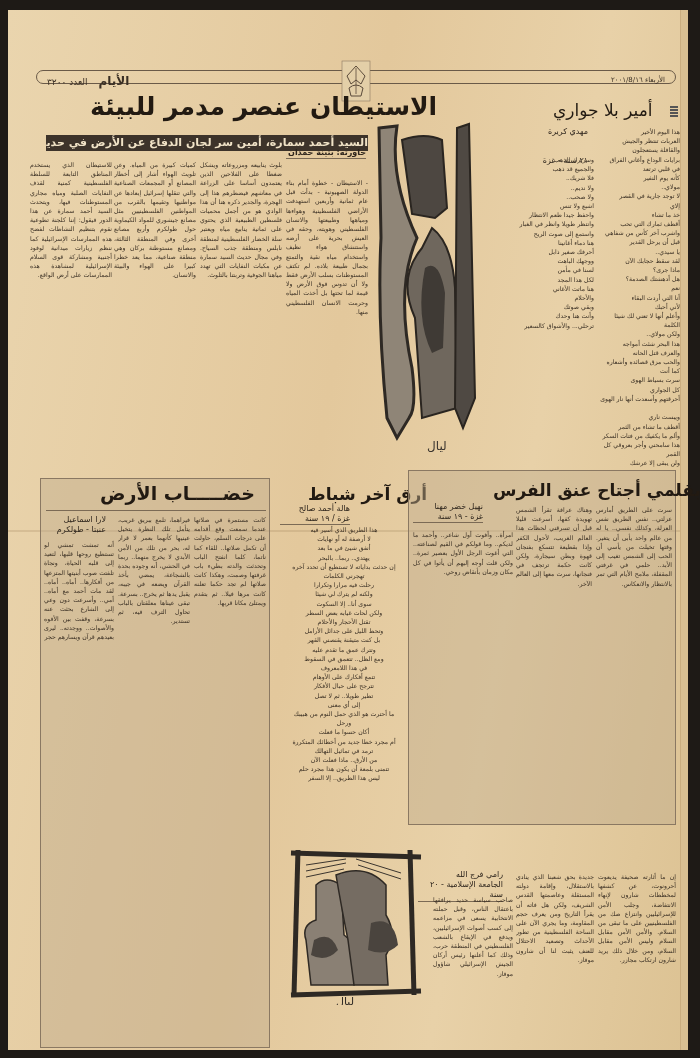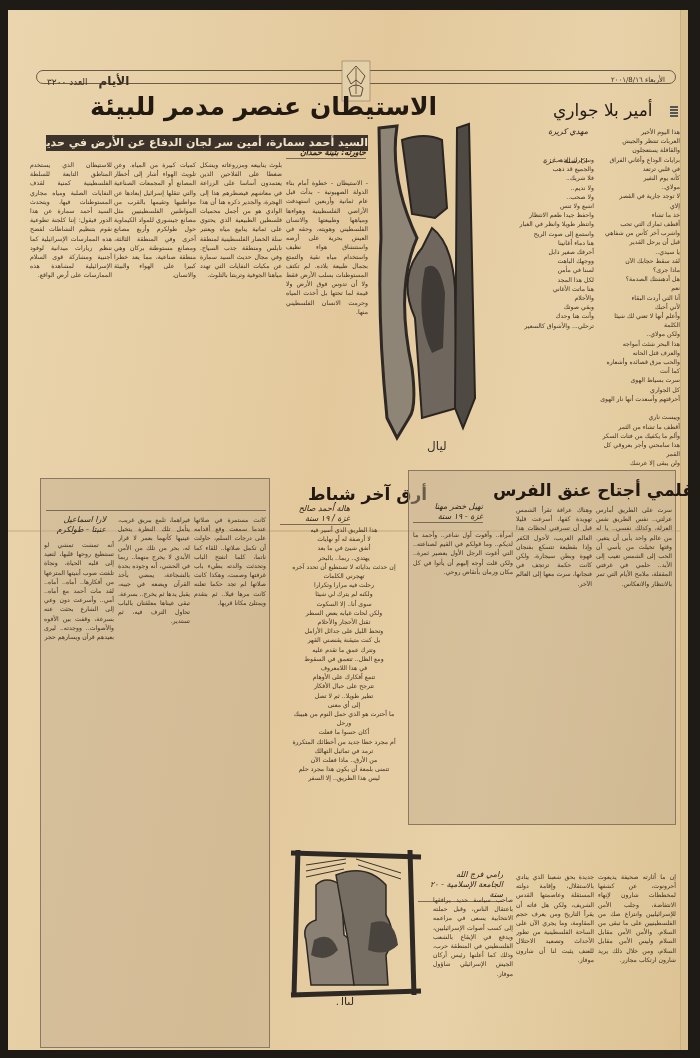--- a/index.html
+++ b/index.html
@@ -7,21 +7,21 @@
   .page { position: absolute; left: 8px; top: 10px; width: 680px; height: 1040px; background: #e7cfa6; background-image: linear-gradient(100deg, #ead5ae 0%, #e3c89c 45%, #e8d1a8 70%, #dcc293 100%); }
   .fold-h { position: absolute; left: 0; right: 0; top: 520px; height: 2px; background: rgba(160,130,90,0.25); }
   .edge-r { position: absolute; top: 0; right: 0; width: 8px; height: 100%; background: #d8bf92; border-left: 1px solid #c9ad7f; }
   .masthead { position: absolute; left: 28px; top: 60px; width: 640px; height: 14px; border: 1px solid #6a5a48; border-radius: 11px; }
   .mh-left { position: absolute; left: 10px; top: 3px; font-size: 9px; color: #3a2f24; direction: rtl; }
   .mh-logo { font-weight: bold; font-size: 12px; margin-left: 8px; }
   .mh-right { position: absolute; right: 10px; top: 5px; font-size: 7px; color: #3a2f24; }
   .emblem { position: absolute; left: 333px; top: 50px; width: 30px; height: 42px; }
   .hl { position: absolute; font-family: "DejaVu Sans", sans-serif; font-weight: bold; color: #221a12; direction: rtl; white-space: nowrap; }
   .band { position: absolute; left: 38px; top: 125px; width: 322px; height: 16px; background: #3d332a; color: #f0e2c6; font-size: 11px; font-weight: bold; direction: rtl; text-align: center; line-height: 16px; white-space: nowrap; overflow: hidden; }
-  .byline { position: absolute; font-size: 8px; color: #2e251c; direction: rtl; text-align: right; line-height: 1.3; font-style: italic; }
+  .byline { position: absolute; font-size: 8px; color: #2e251c; direction: rtl; text-align: right; line-height: 1.3; }
   .col { position: absolute; font-size: 6.2px; line-height: 9.2px; color: #3b3024; direction: rtl; text-align: justify; overflow: hidden; }
   .col p { margin-bottom: 0; }
   .poem { text-align: right; }
   .poem-c { text-align: center; }
   .box { position: absolute; background: rgba(190,170,140,0.45); border: 1px solid #8a7862; }
   .rule { position: absolute; background: #7b6a55; }
   .art { position: absolute; }
   .icon-bars { position: absolute; width: 8px; height: 12px; background: repeating-linear-gradient(#555 0 2px, transparent 2px 3px); }
 </style>
 </head>
@@ -120,20 +120,21 @@
       <p>لسنا في مأمن</p>
       <p>لكل هذا المجد</p>
       <p>هنا ماتت الأغاني</p>
       <p>والأحلام</p>
       <p>وبقي صوتك</p>
       <p>وأنت هنا وحدك</p>
       <p>ترحلي... والأشواق كالسعير</p>
     </div>
 
   <div class="box" style="left:32px; top:468px; width:230px; height:570px;"></div>
+  <div class="hl" style="left:92px; top:472px; font-size:19px;">خضـــــاب الأرض</div>
   <div class="rule" style="left:38px; top:500px; width:220px; height:1px;"></div>
   <div class="byline" style="left:38px; top:505px; width:60px;">لارا اسماعيل</div>
   <div class="byline" style="left:38px; top:515px; width:60px;">عنبتا - طولكرم</div>
   <div class="col" style="left:186px; top:505px; width:72px; height:525px;">كانت مستمرة في صلاتها عندما سمعت وقع أقدامه على درجات السلم، حاولت أن تكمل صلاتها.. للقاء كما ناتما، كلما انفتح الباب وتحدثت والدته بطيء باب غرفتها وصمت، وهكذا كانت صلاتها لم تجد حكما تعلنه كانت مرها فيلا.. ثم بتقدم ويمتلئ مكانا قربها.</div>
   <div class="col" style="left:110px; top:505px; width:72px; height:525px;">فيراهما، تلمع ببريق غريب، يتأمل تلك النظرة يتخيل عينيها كأنهما بعمر لا قرار له، بحر من تلك من الأمن الأبدي لا يخرج منهما.. ربما في الحشي، أنه وجوده بحدة بالشجاعة، يمضي بأخذ القرآن ويضعه في جيبه، يقبل يدها ثم يخرج.. بسرعة. تبقى عيناها معلقتان بالباب تحاول الترف فيه، ثم تستدير.</div>
   <div class="col" style="left:36px; top:530px; width:70px; height:500px;">أنه تمشت تمشي لو تستطيع روحها قلبها، لتعيد إلى قلبه الحياة، ونجاة تلفتت صوب أبنيتها المتزعها من أفكارها.. أماه.. أماه.. لقد مات أحمد مع أماه.. أمي.. وأسرعت دون وعي إلى الشارع بحثت عنه بسرعة، وقفت بين الأفوه والأصوات.. ووجدته.. ليرى بعيدهم قرآن ويسارهم حجر</div>
 
   <div class="hl" style="left:300px; top:474px; font-size:17px;">أرق آخر شباط</div>
   <div class="byline" style="left:272px; top:494px; width:70px;">هالة أحمد صالح</div>
   <div class="byline" style="left:272px; top:504px; width:70px; border-bottom:1px solid #7b6a55;">غزة / ١٩ سنة</div>

